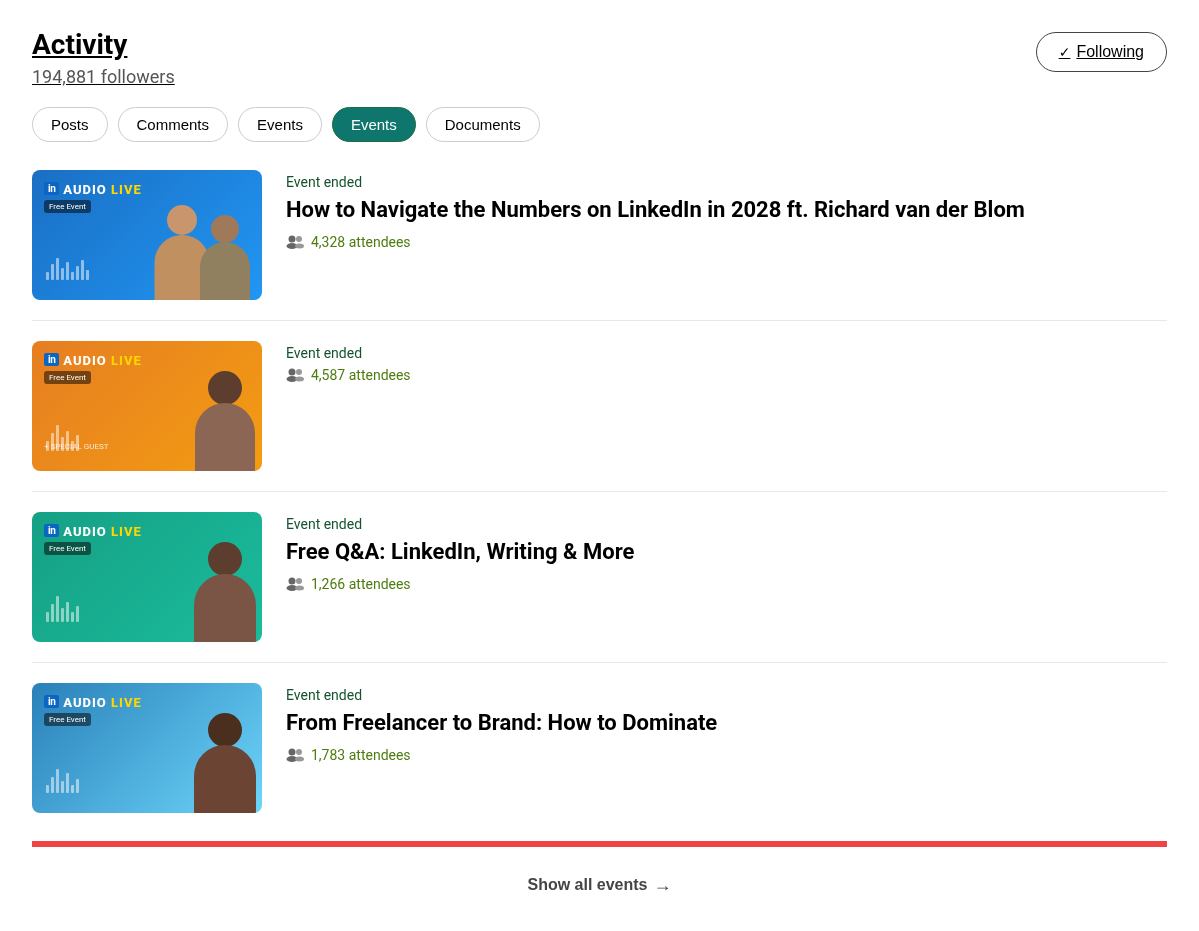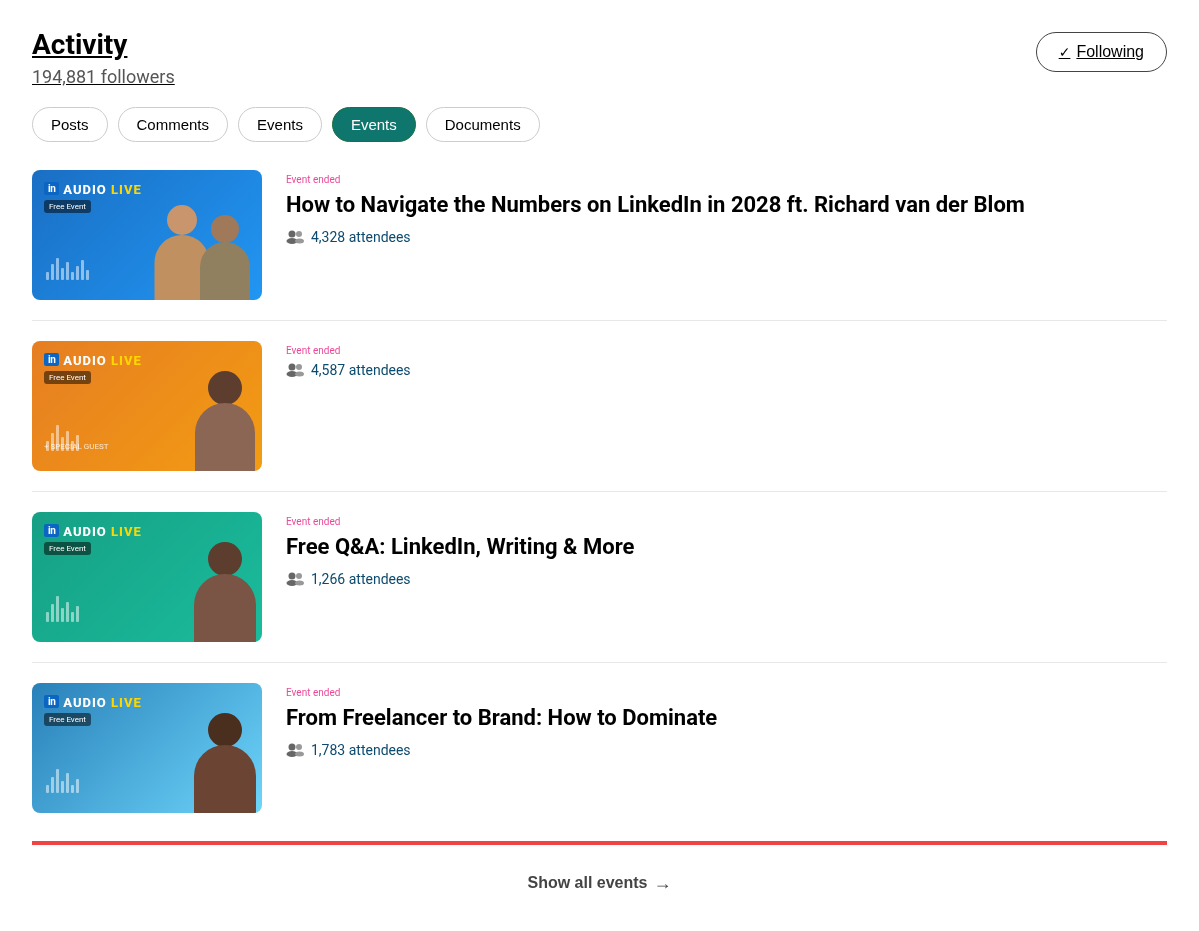--- a/index.html
+++ b/index.html
@@ -167,44 +167,44 @@
     .sw-bar {
       width: 3px;
       background: rgba(255,255,255,0.5);
       border-radius: 1px;
     }
     .event-info {
       flex: 1;
       padding-top: 4px;
     }
     .event-status {
-      font-size: 10px;
-      color: #ec4899;
+      font-size: 14px;
+      color: #14532d;
       margin-bottom: 6px;
     }
     .event-title {
       font-size: 22px;
       font-weight: 700;
       color: #000;
       line-height: 1.3;
       margin-bottom: 10px;
     }
     .event-attendees {
       display: flex;
       align-items: center;
       gap: 7px;
       font-size: 14px;
-      color: #0c4a6e;
+      color: #4d7c0f;
     }
     .show-all-footer {
       display: flex;
       justify-content: center;
       align-items: center;
       padding: 28px 0 32px 0;
-      border-top: 4px solid #ef4444;
+      border-top: 6px solid #ef4444;
       margin-top: 8px;
     }
     .show-all-btn {
       font-size: 16px;
       font-weight: 600;
       color: #444;
       background: none;
       border: none;
       cursor: pointer;
       display: flex;

